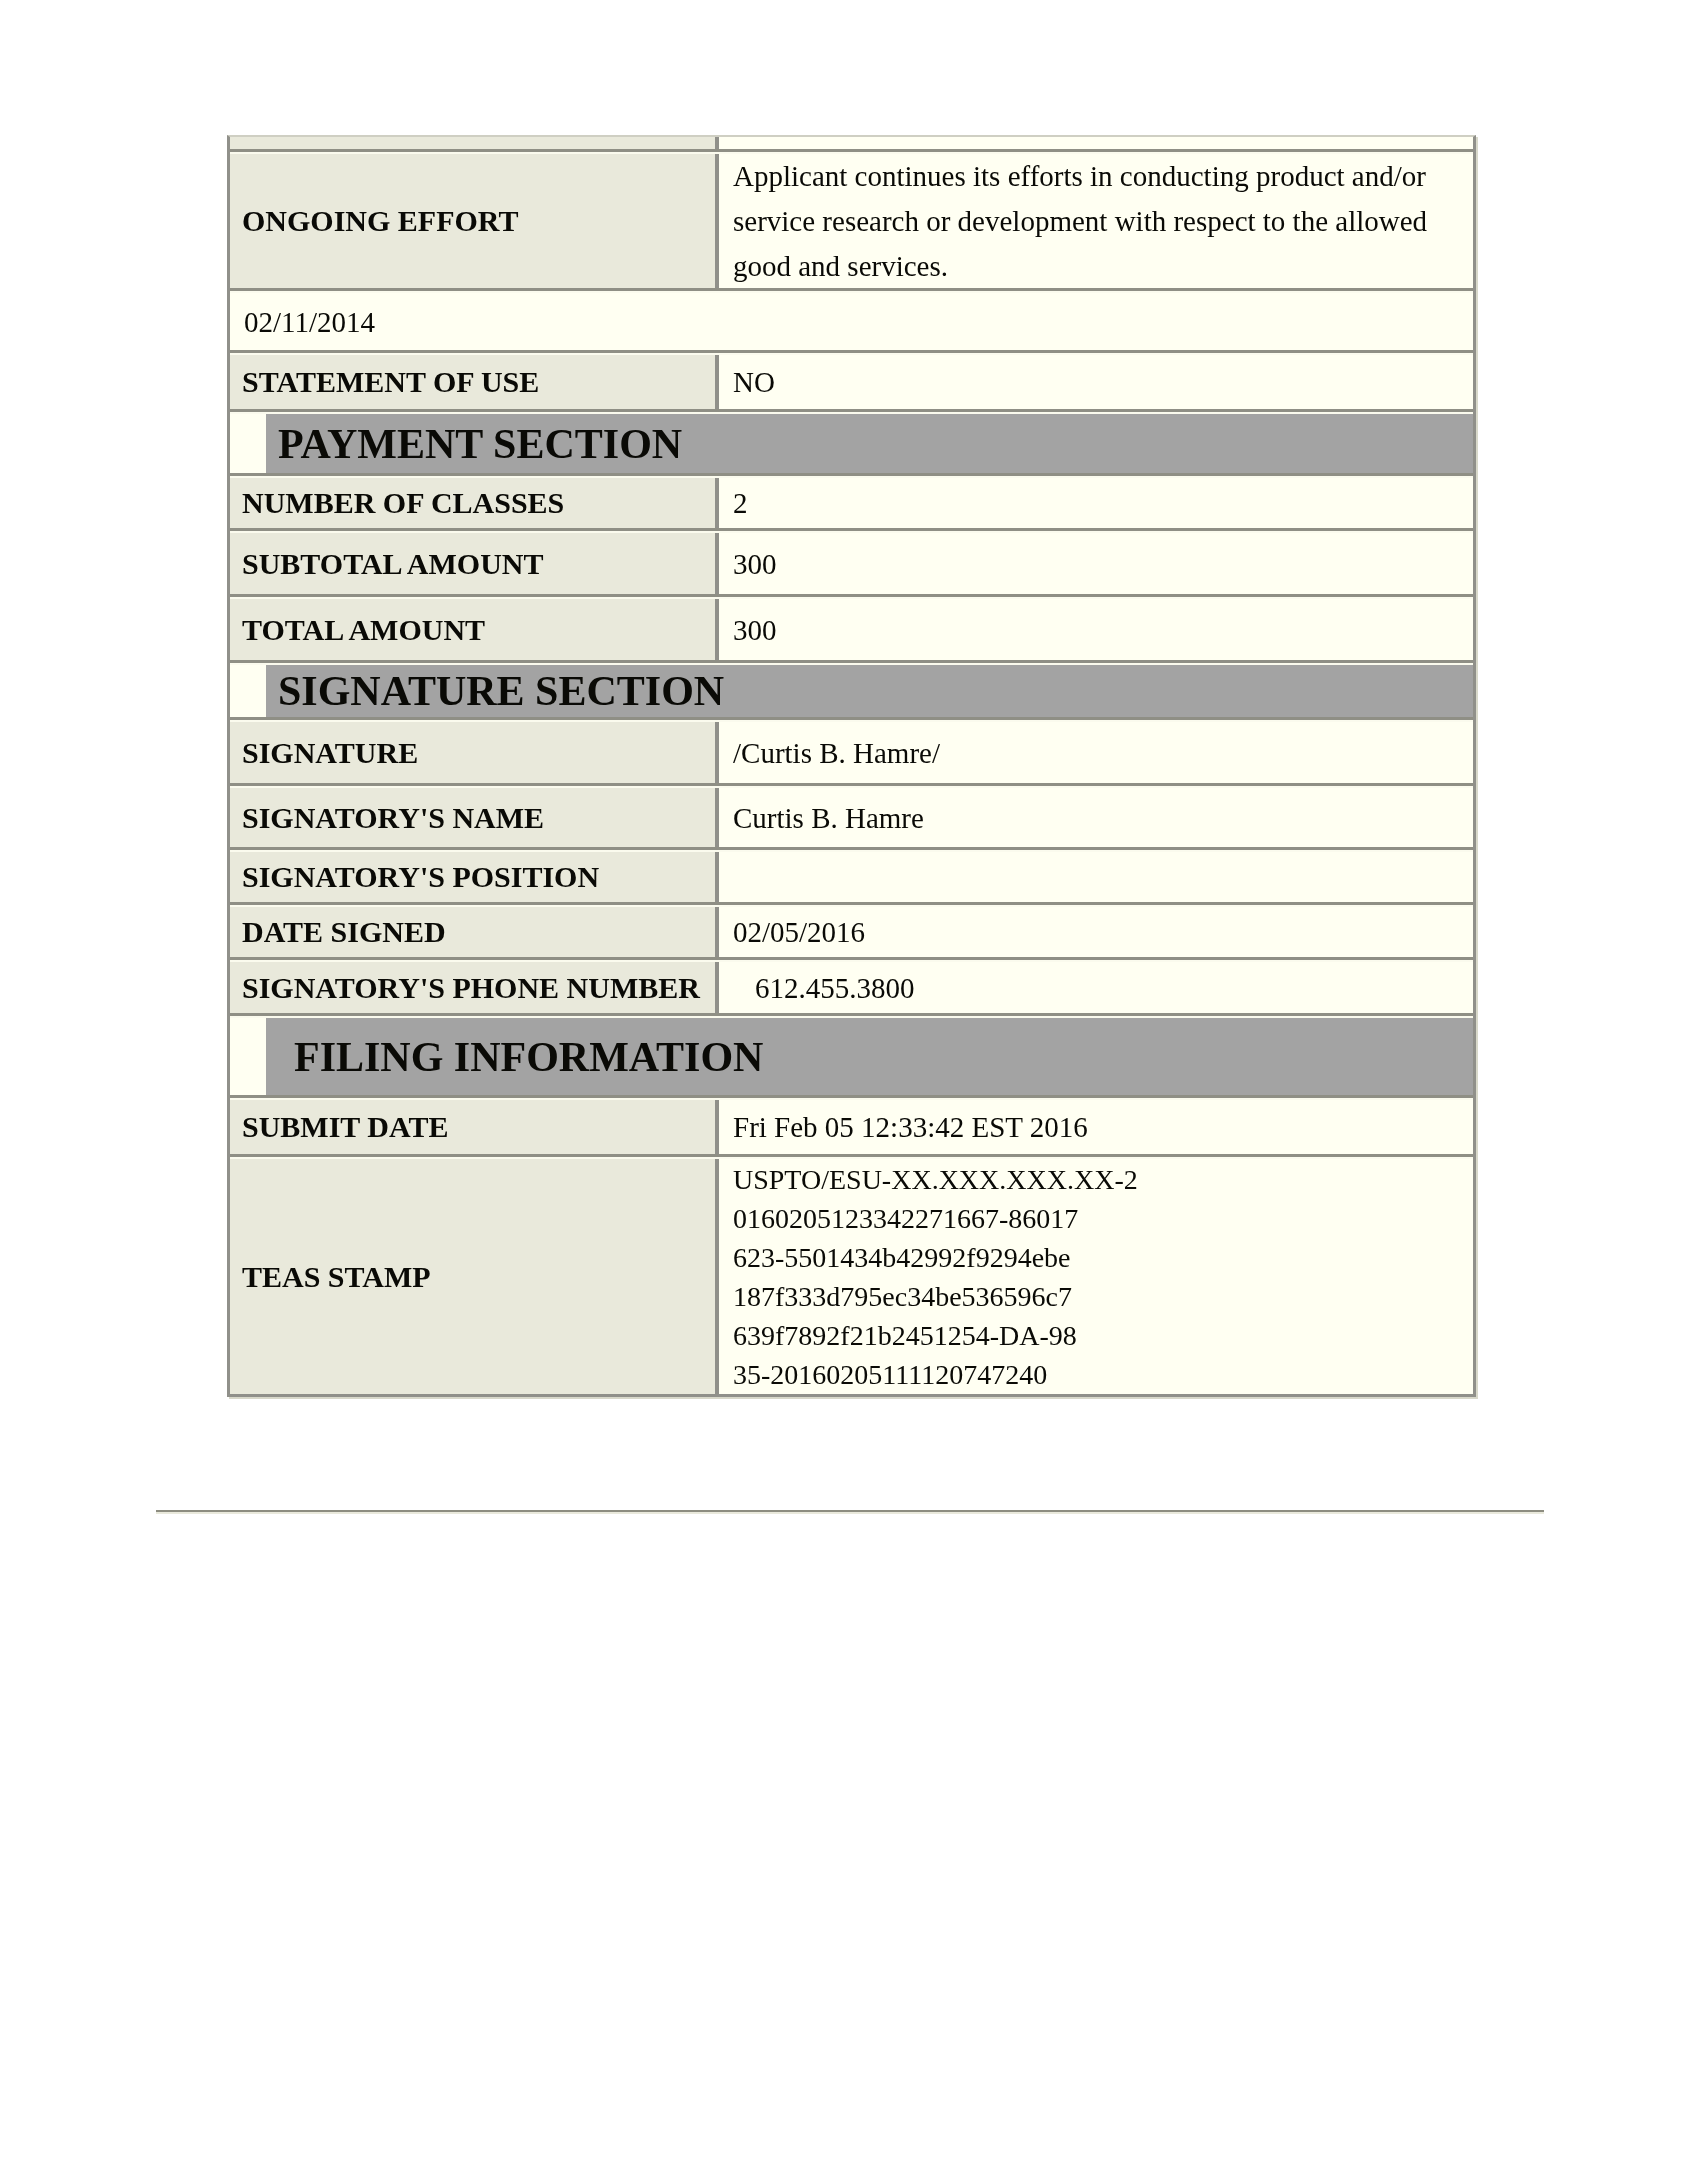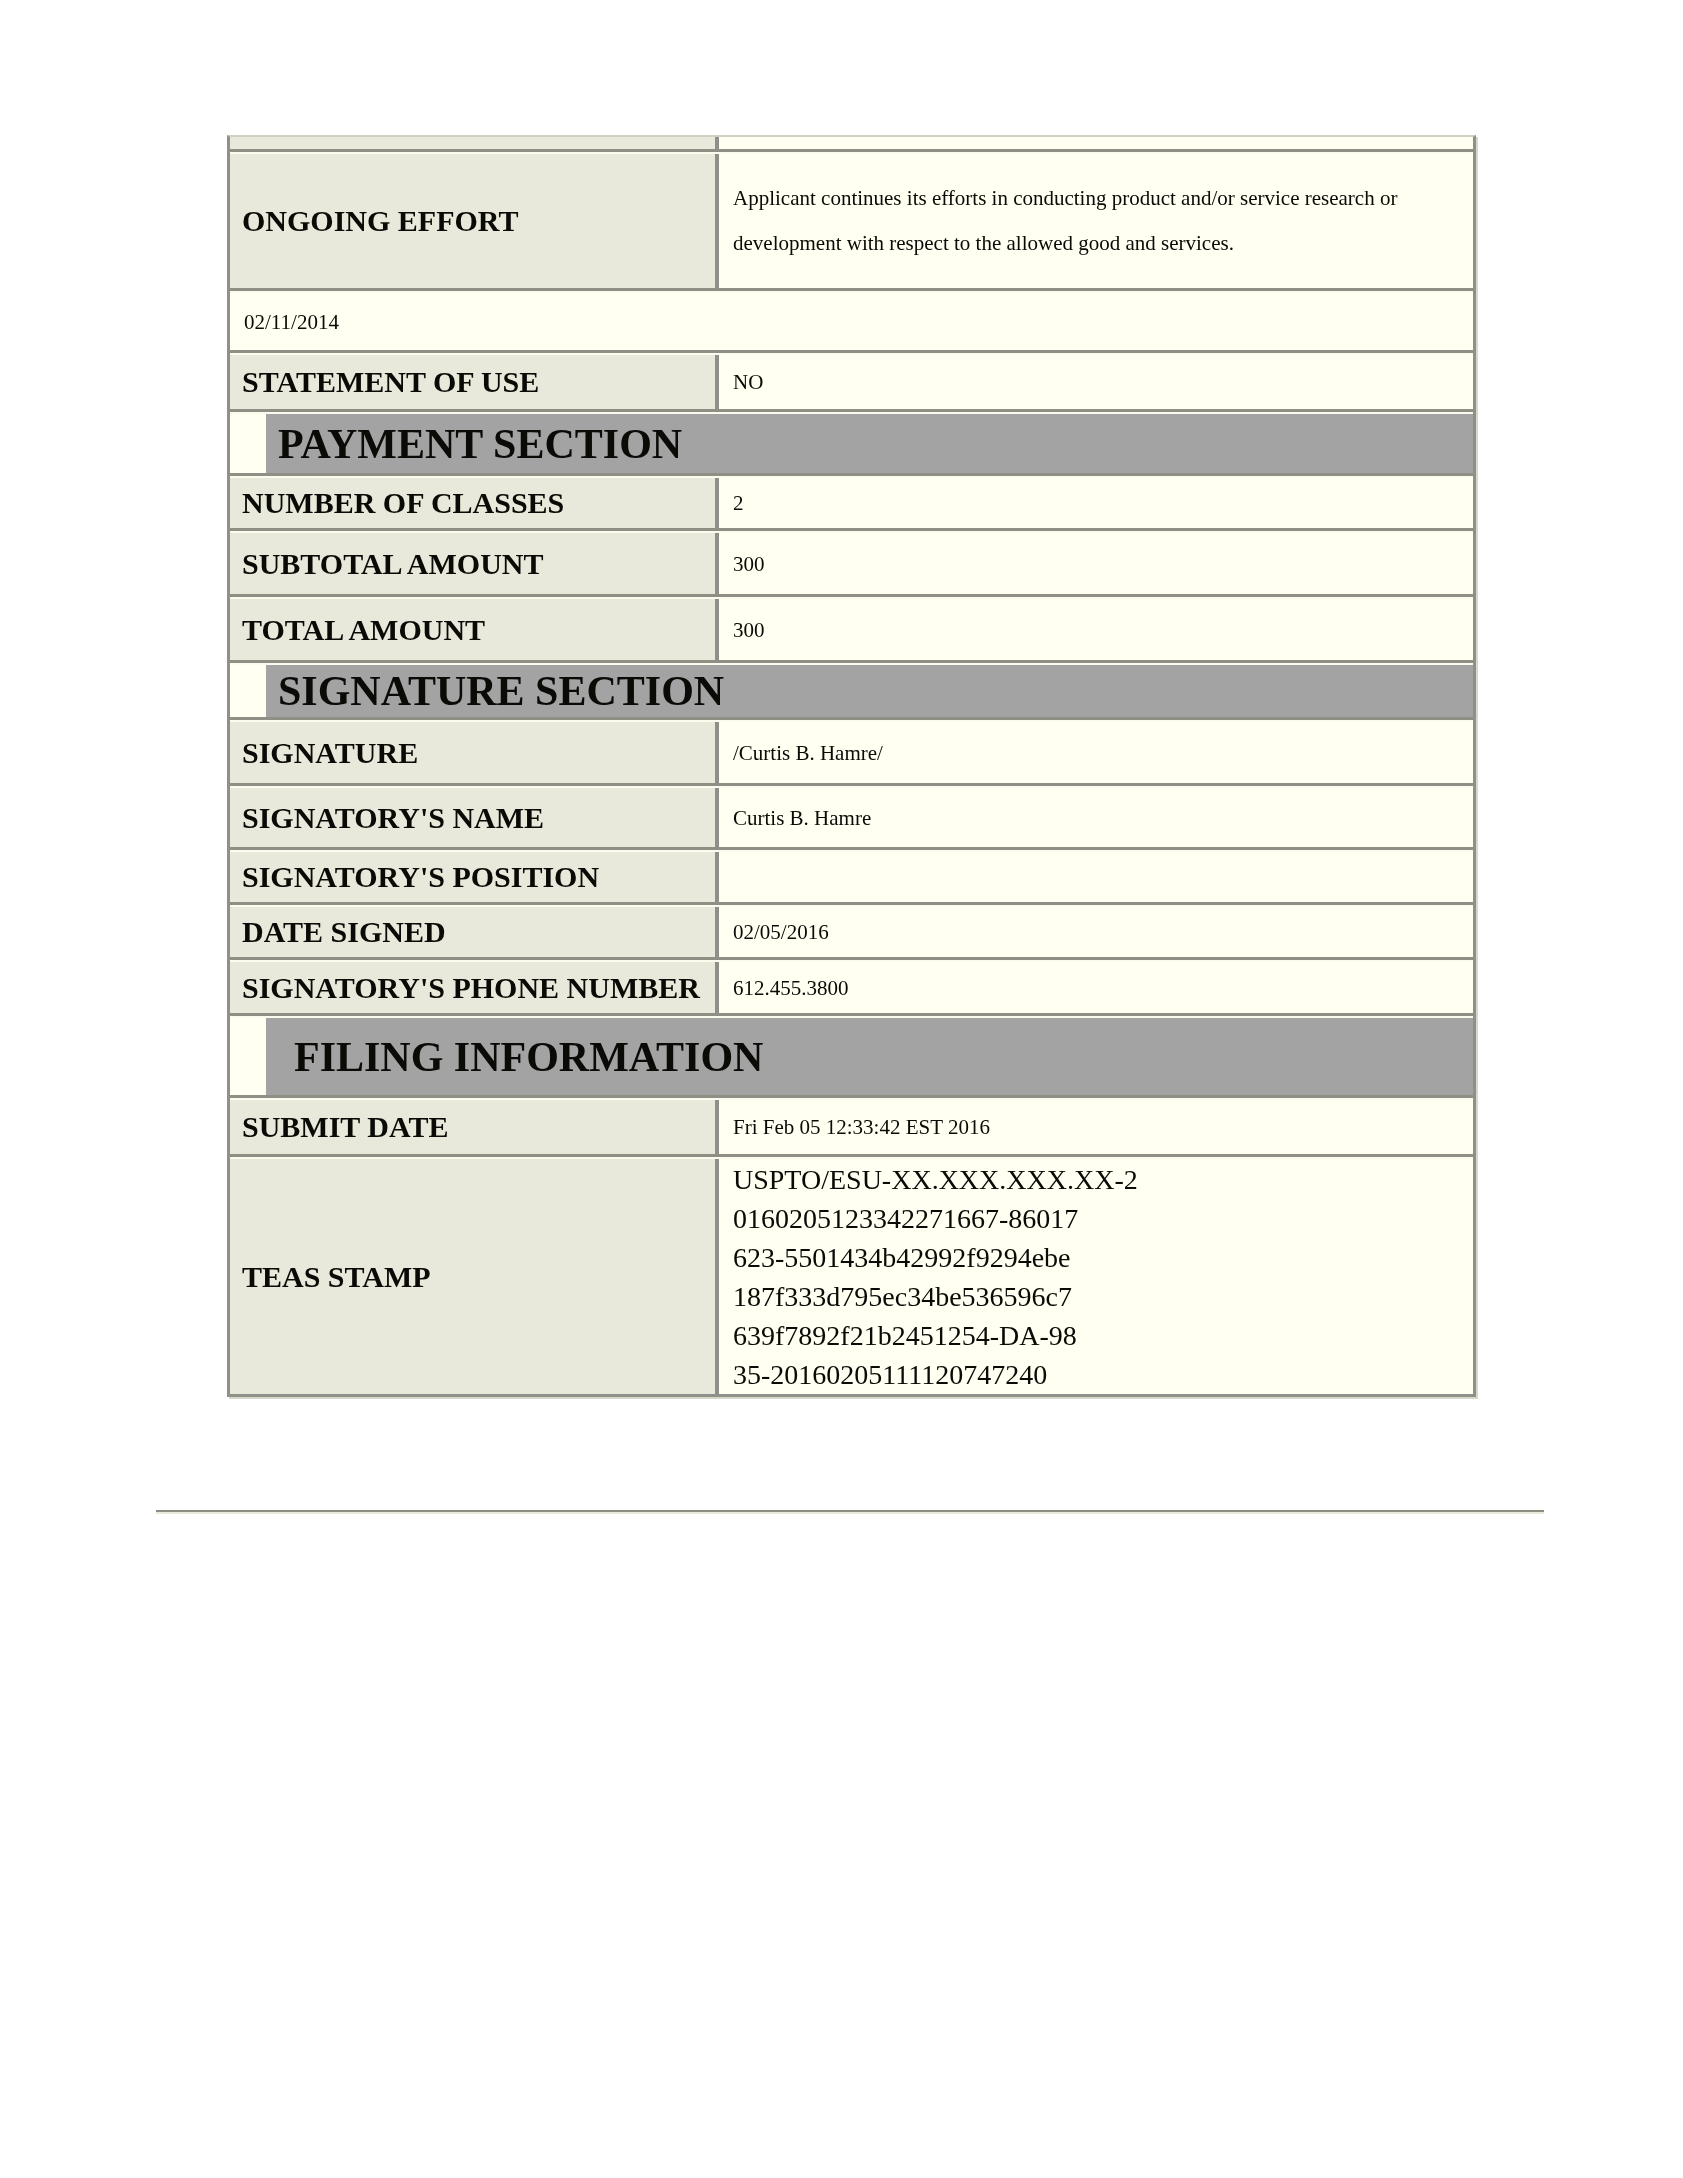--- a/index.html
+++ b/index.html
@@ -47,41 +47,41 @@
     font-size: 30px;
     line-height: 34px;
   }
   .td-value {
     flex: 1;
     box-sizing: border-box;
     background: #fffff2;
     padding: 4px 10px 4px 14px;
     display: flex;
     align-items: center;
-    font-size: 21px;
+    font-size: 29px;
     line-height: 40px;
     white-space: pre-line;
   }
   .tr-section {
     background: #a3a3a3;
     display: flex;
     align-items: center;
     padding-left: 12px;
     font-weight: bold;
     font-size: 42px;
     margin-left: 36px;
   }
   .h12  { height: 12px; }
   .h135 { height: 134px; }
   .h58  { height: 57px; }
   .h55  { height: 54px; }
   .h60  { height: 59px; }
   .h50  { height: 50px; }
   .h51  { height: 50px; }
-  .h52  { height: 51px; }
+  .h52  { height: 51px; gap: 22px; }
   .h53  { height: 52px; }
   .h62  { height: 61px; }
   .h78  { height: 77px; padding-left: 28px; }
   .h237 { height: 235px; }
   .lh45 { line-height: 45px; }
   .lh39 { line-height: 39px; font-size: 28px; }
   .rule {
     position: absolute;
     left: 156px;
     top: 1510px;

